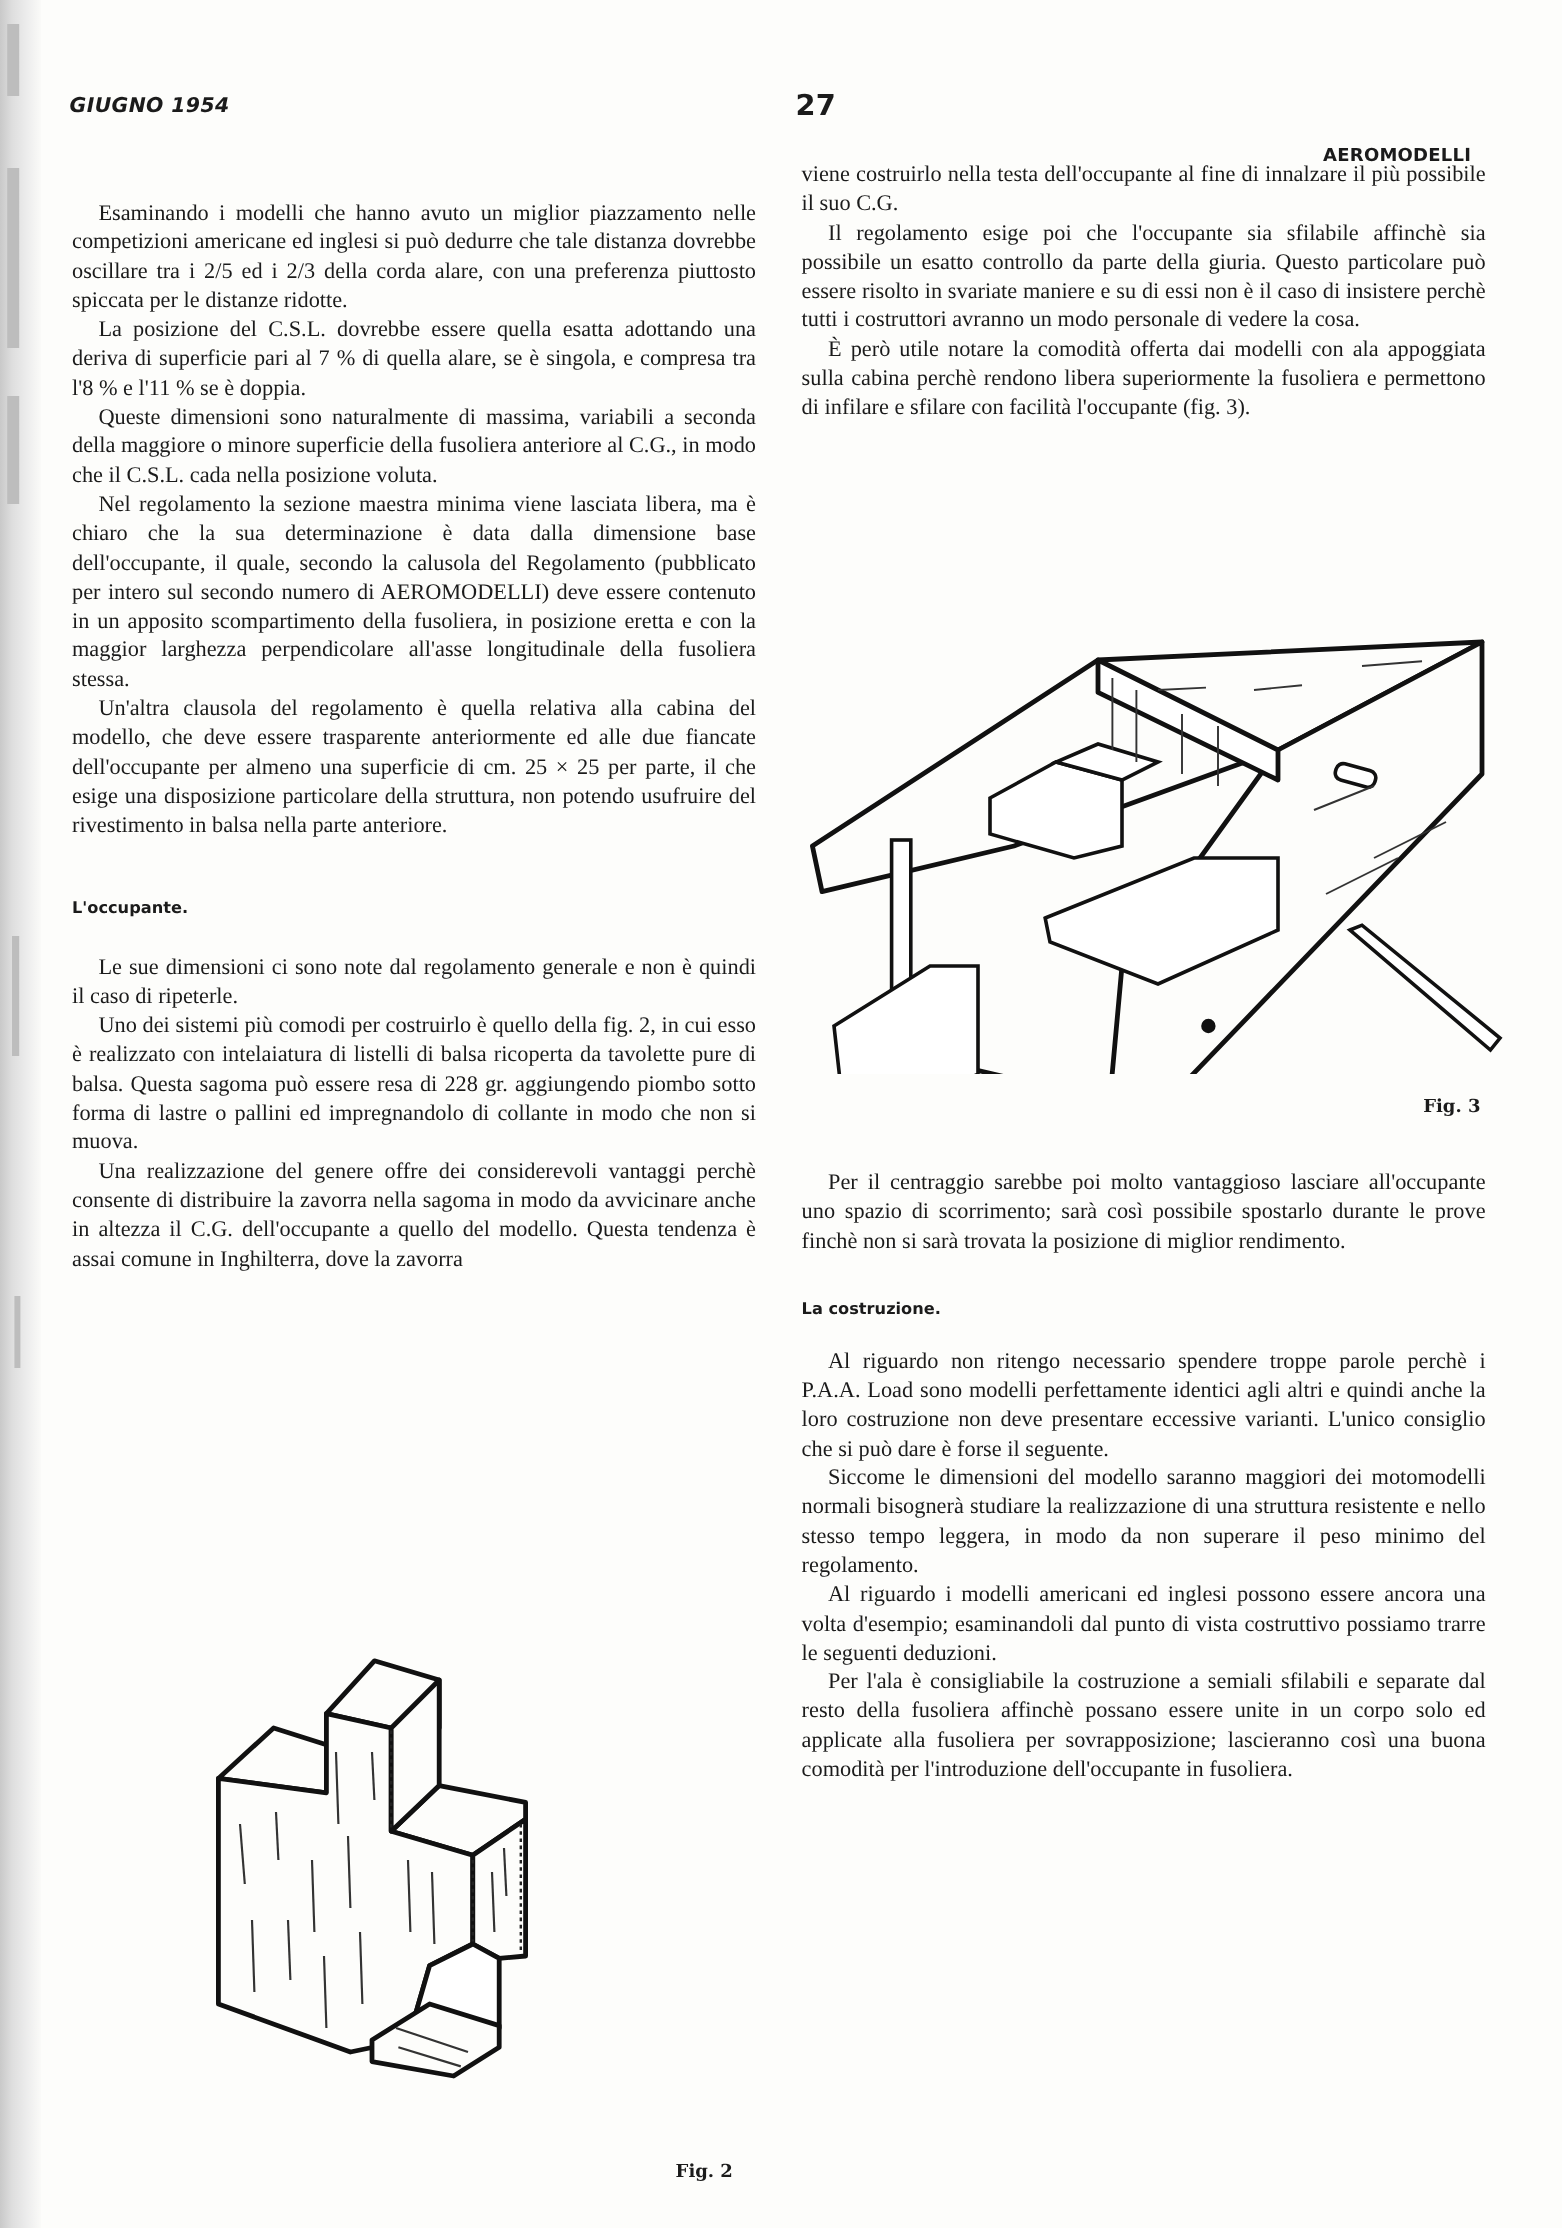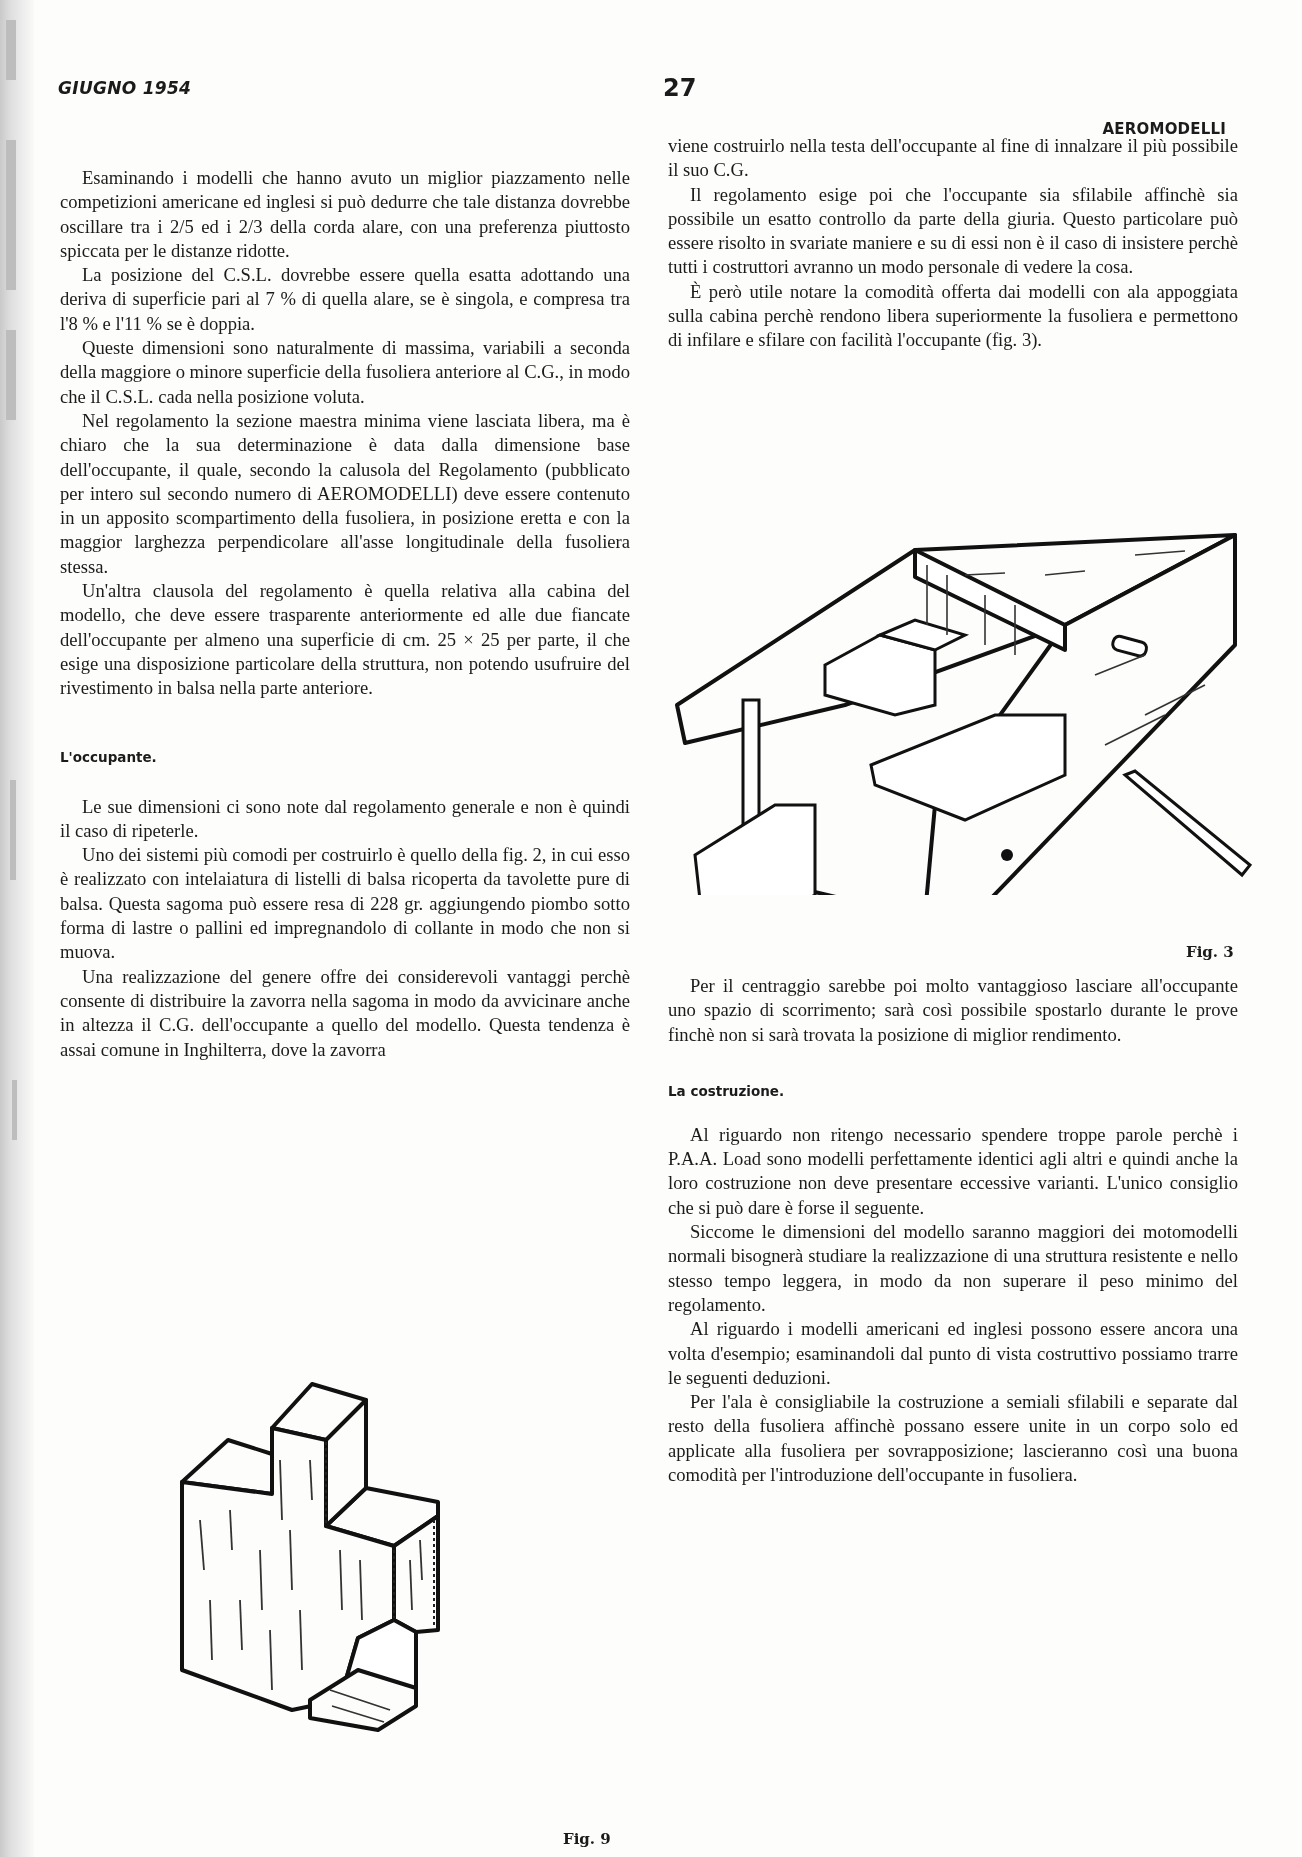--- a/index.html
+++ b/index.html
@@ -26,21 +26,21 @@
     .para {
       margin: 0; font-size: 18.6px; line-height: 24.3px;
       text-align: justify; text-indent: 22px; hyphens: manual;
     }
     .heading {
       font-family: "DejaVu Sans", sans-serif; font-weight: bold; font-size: 13.5px;
       margin: 0;
     }
     .fig { position: absolute; }
     .fig-caption {
-      position: absolute; font-family: "DejaVu Serif", serif; font-weight: bold; font-size: 15px; margin-top: 30px;
+      position: absolute; font-family: "DejaVu Serif", serif; font-weight: bold; font-size: 15px;
     }
   </style>
 </head>
 <body>
 
 <div class="binding">
   <div class="binding-mark" style="top:20px;height:60px"></div>
   <div class="binding-mark" style="top:140px;height:150px"></div>
   <div class="binding-mark" style="top:330px;height:90px"></div>
   <div class="binding-mark" style="top:780px;height:100px;left:10px;width:6px"></div>
@@ -105,21 +105,21 @@
         <line x1="190" y1="190" x2="192" y2="250"></line>
       <line x1="240" y1="190" x2="242" y2="240"></line>
         <line x1="250" y1="170" x2="252" y2="210"></line>
       <line x1="90" y1="180" x2="92" y2="240"></line>
         <line x1="100" y1="260" x2="102" y2="320"></line>
       <line x1="160" y1="320" x2="220" y2="340"></line>
         <line x1="162" y1="336" x2="214" y2="352"></line>
     </g>
   </svg>
 </div>
-<div class="fig-caption" style="left:563px;top:1800px">Fig. 9</div>
+<div class="fig-caption" style="left:563px;top:1800px">Fig. 2</div>
 
 <div class="col col-right">
   <p class="para" style="text-indent:0">viene costruirlo nella testa dell'occupante al fine di innalzare il più possibile il suo C.G.</p>
   <p class="para">Il regolamento esige poi che l'occupante sia sfila­bile affinchè sia possibile un esatto controllo da parte della giuria. Questo particolare può essere risolto in svariate maniere e su di essi non è il caso di insi­stere perchè tutti i costruttori avranno un modo per­sonale di vedere la cosa.</p>
   <p class="para">È però utile notare la comodità offerta dai modelli con ala appoggiata sulla cabina perchè rendono libera superiormente la fusoliera e permettono di infilare e sfilare con facilità l'occupante (fig. 3).</p>
 </div>
 
 <div class="fig" style="left:665px;top:475px;width:600px;height:420px">
   <svg width="600" height="420" viewBox="0 0 600 420">
     <g fill="#fdfdfb" stroke="#111" stroke-width="4" stroke-linejoin="round">

